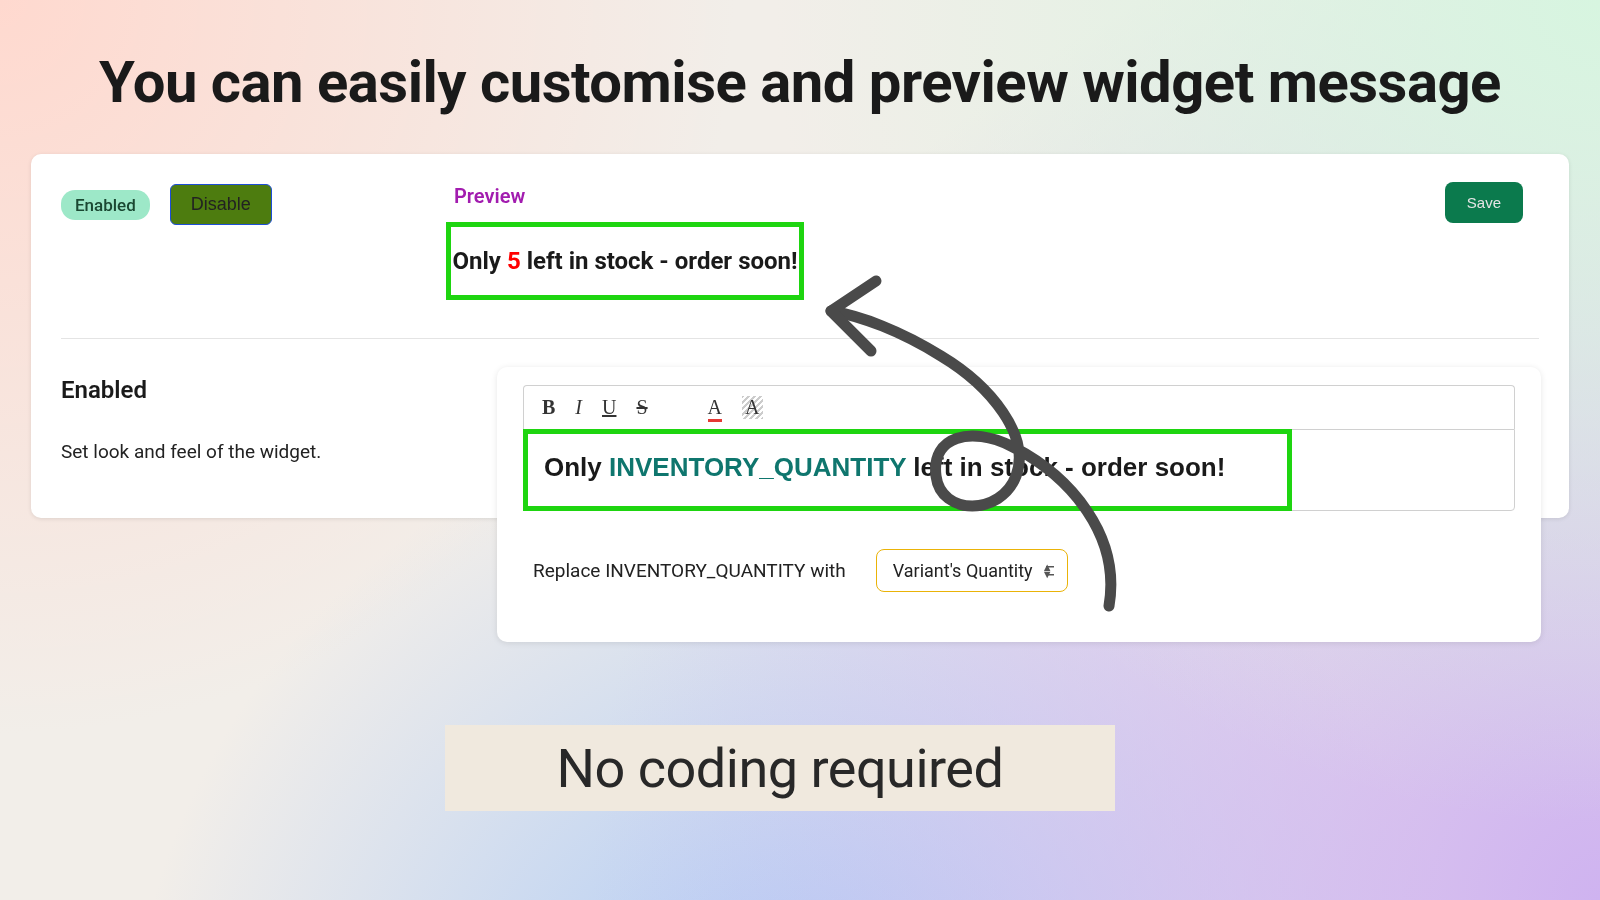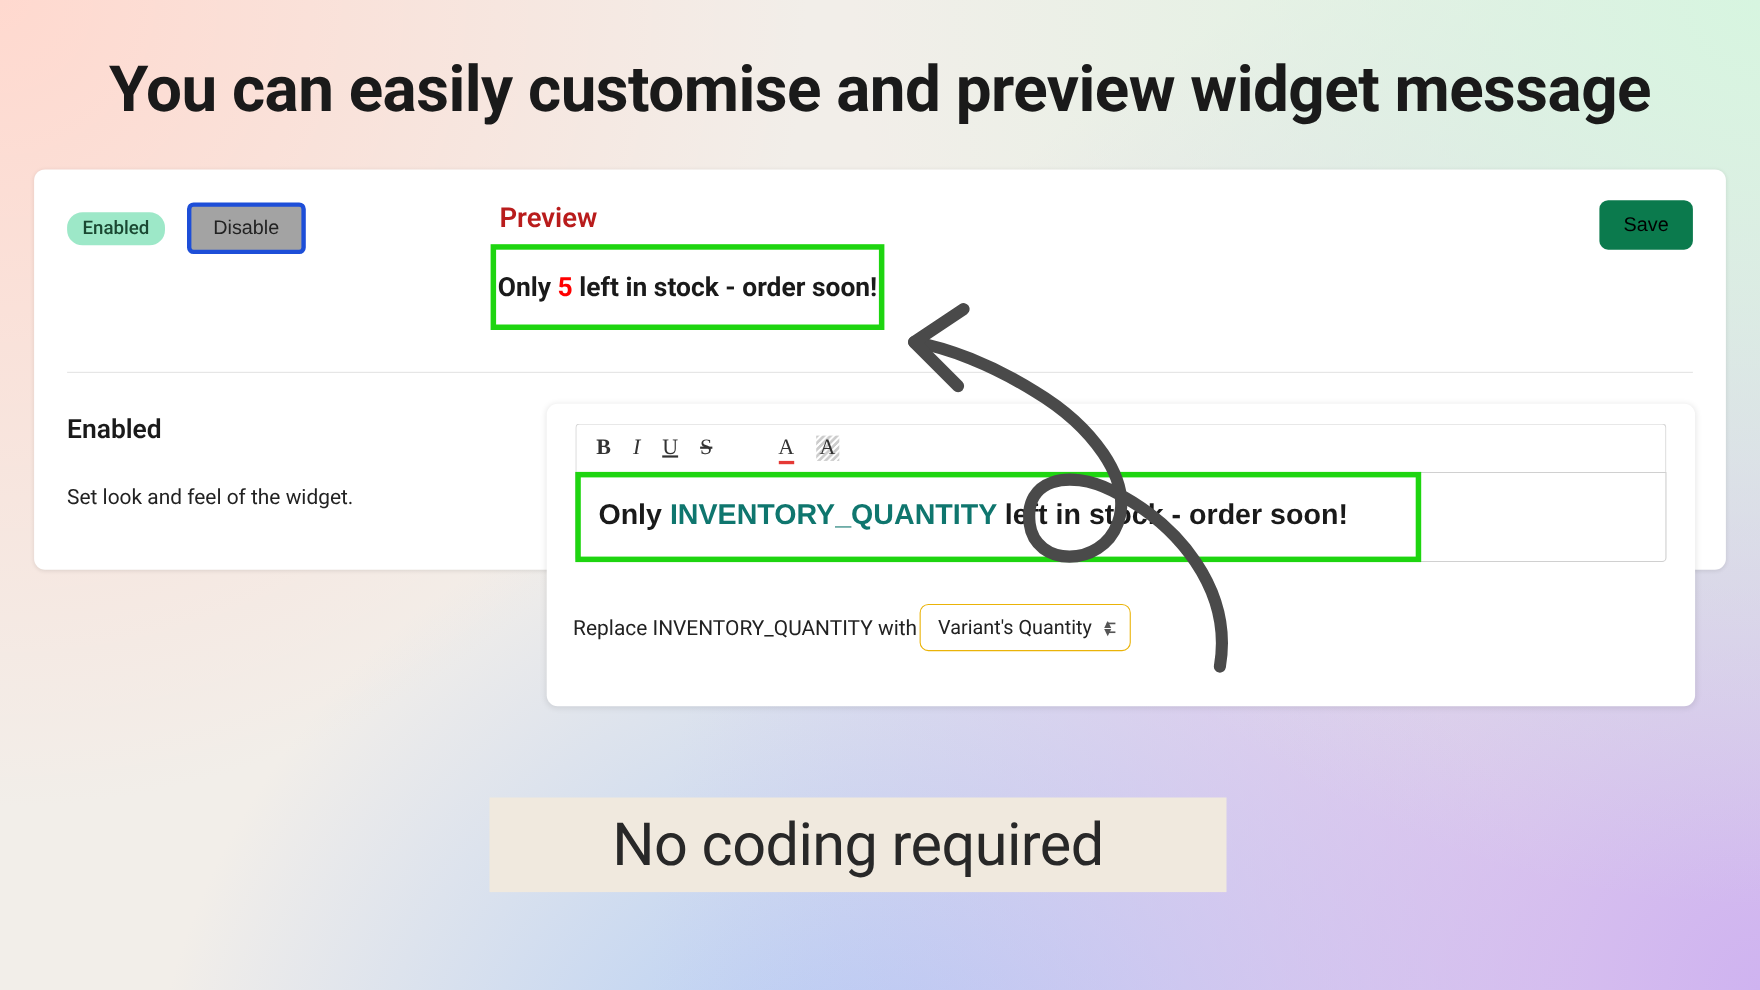--- a/index.html
+++ b/index.html
@@ -51,40 +51,40 @@
   .enabled-badge {
     background: #9de8c8;
     color: #1a4832;
     font-size: 17px;
     font-weight: 500;
     padding: 5px 14px;
     border-radius: 14px;
     margin-right: 20px;
   }
   .disable-btn {
-    background: #a3a3a3;
-    border: 4px solid #1d4ed8;
+    background: #4d7c0f;
+    border: 1px solid #1d4ed8;
     border-radius: 6px;
     padding: 9px 20px;
     font-size: 18px;
     color: #222;
   }
   .save-btn {
-    position: absolute; right: 0; top: -2px;
+    position: absolute; right: 16px; top: -2px;
     background: #0b7a4d;
-    color: #000000;
+    color: #e5e5e5;
     border: none;
     border-radius: 8px;
     padding: 12px 22px;
-    font-size: 18px;
+    font-size: 15px;
     font-weight: 500;
   }
   .preview-label {
     position: absolute; left: 423px; top: 30px;
-    font-size: 25px; font-weight: 600; color: #b91c1c;
+    font-size: 20px; font-weight: 600; color: #a21caf;
   }
   .preview-box {
     position: absolute; left: 415px; top: 68px;
     width: 358px; height: 78px;
     border: 5px solid #1ed510;
     background: #fff;
     display: flex; align-items: center; justify-content: center;
   }
   .preview-card-shadow {
     position: absolute; left: 415px; top: 68px;
@@ -124,22 +124,22 @@
     position: absolute; left: 26px; top: 62px; width: 769px; height: 82px;
     border: 5px solid #1ed510; pointer-events: none;
   }
   .editor-content {
     position: absolute; left: 20px; top: 22px;
     font-size: 26px; font-weight: 700; color: #1a1a1a;
     font-family: Arial, sans-serif;
   }
   .editor-content .var { color: #0f766e; }
   .replace-row {
-    position: absolute; left: 24px; top: 182px;
-    display: flex; align-items: center; gap: 2px; justify-content: flex-end;
+    position: absolute; left: 36px; top: 182px;
+    display: flex; align-items: center; gap: 30px; justify-content: flex-end;
   }
   .replace-row .lbl { font-size: 19px; color: #222; }
   .replace-select {
     border: 1px solid #eab308; border-radius: 8px;
     padding: 10px 34px 10px 16px;
     font-size: 18px; color: #222; background: #fff;
     position: relative;
   }
   .replace-select::after {
     content: ""; position: absolute; right: 12px; top: 50%; transform: translateY(-50%);

